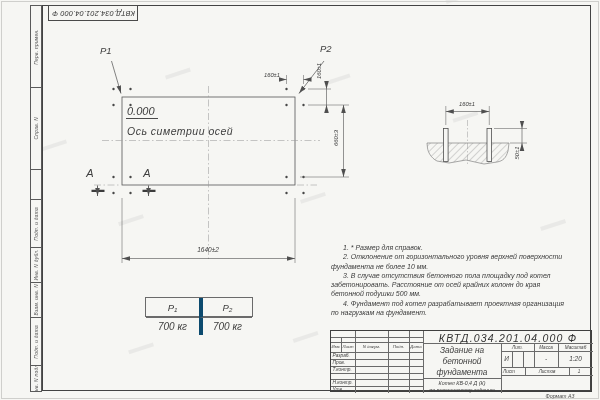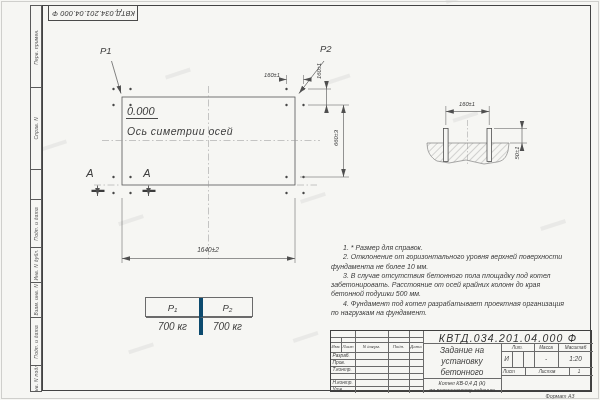--- a/index.html
+++ b/index.html
@@ -206,21 +206,21 @@
 
     <div class="t" style="left:1.5px;top:22px;font-size:4.8px">Разраб.</div>
     <div class="t" style="left:1.5px;top:29px;font-size:4.8px">Пров.</div>
     <div class="t" style="left:1.5px;top:36px;font-size:4.8px">Т.контр.</div>
     <div class="t" style="left:1.5px;top:49px;font-size:4.8px">Н.контр.</div>
     <div class="t" style="left:1.5px;top:56px;font-size:4.8px">Утв.</div>
 
     <div class="t" style="left:92px;top:1px;width:170px;text-align:center;font-size:10.5px;letter-spacing:1.2px;color:#333">КВТД.034.201.04.000 Ф</div>
 
     <div class="t" style="left:92px;top:13px;width:78px;height:34px;display:flex;align-items:center;justify-content:center;white-space:normal">
-      <span style="display:block;width:64px;text-align:center;font-size:8.3px;line-height:11px">Задание на установку бетонного</span>
+      <span style="display:block;width:64px;text-align:center;font-size:8.3px;line-height:11px">Задание на бетонной фундамента</span>
     </div>
     <div class="t" style="left:92px;top:49px;width:78px;text-align:center;font-size:5.3px;line-height:6.4px">Котел КВ-0,4 Д (К)</div>
     <div class="t" style="left:92px;top:55.5px;width:78px;text-align:center;font-size:5.3px;line-height:6.4px">по техническому заданию</div>
 
     <div class="t" style="left:170px;top:13.5px;width:33px;text-align:center;font-size:4.6px">Лит.</div>
     <div class="t" style="left:203px;top:13.5px;width:24px;text-align:center;font-size:4.6px">Масса</div>
     <div class="t" style="left:227px;top:13.5px;width:35px;text-align:center;font-size:4.6px">Масштаб</div>
     <div class="t" style="left:170px;top:24px;width:11px;text-align:center;font-size:6.5px">И</div>
     <div class="t" style="left:203px;top:24px;width:24px;text-align:center;font-size:6.5px">-</div>
     <div class="t" style="left:227px;top:24px;width:35px;text-align:center;font-size:6.5px">1:20</div>

